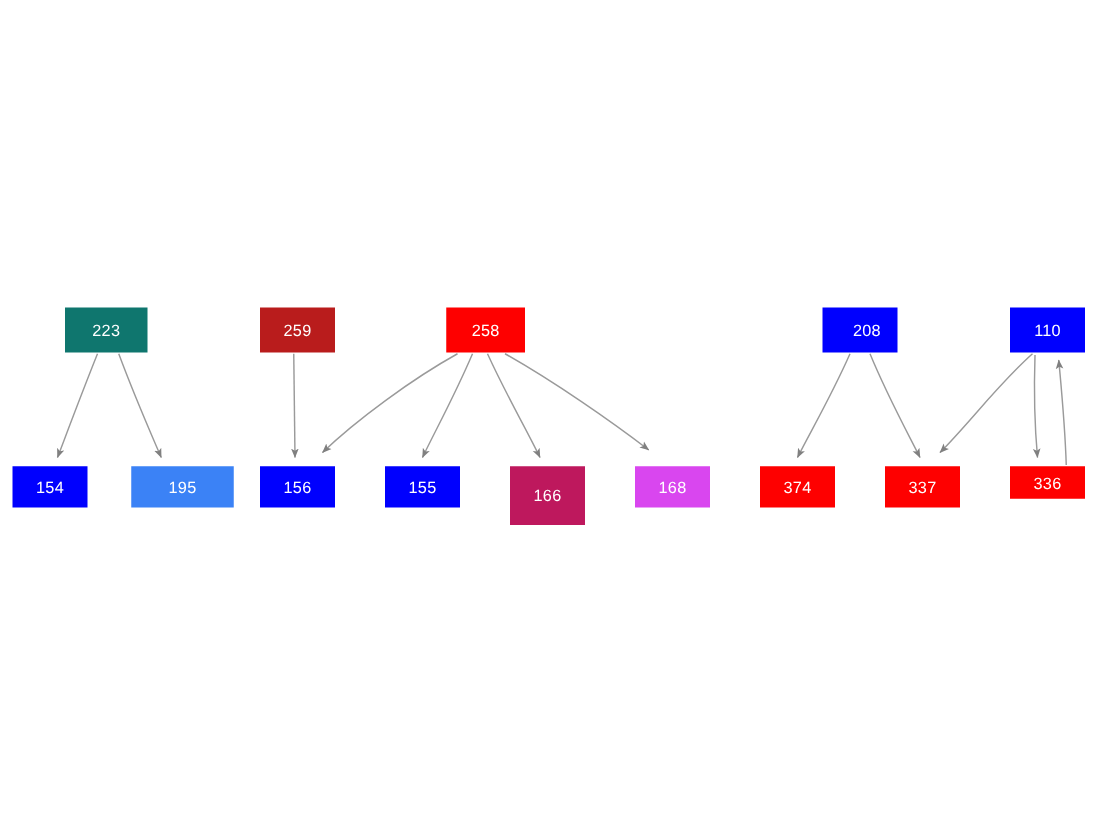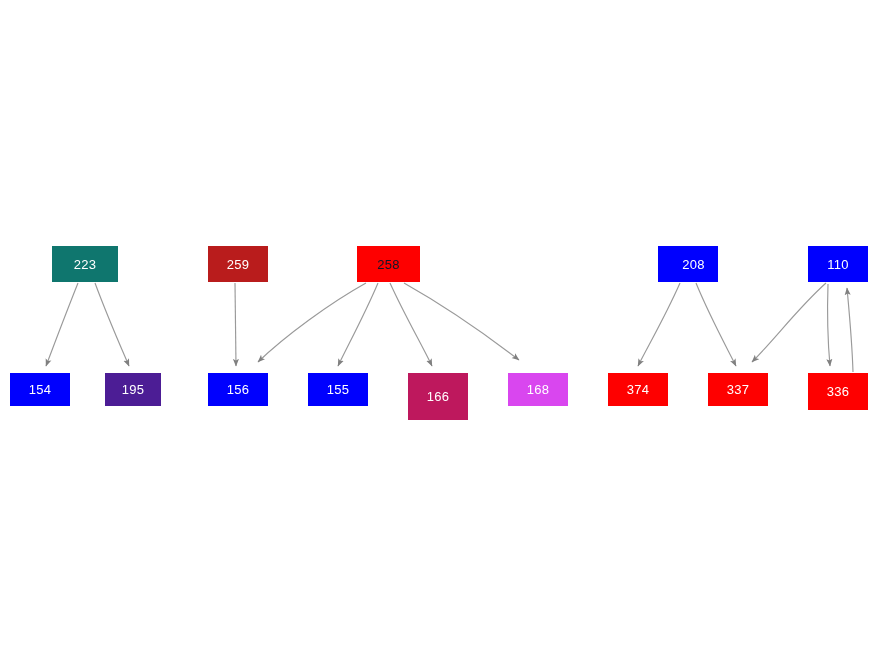--- a/index.html
+++ b/index.html
@@ -62,49 +62,49 @@
       <path d="M 826,283 C 799,307 775,339 752,362" fill="none" stroke="#9a9a9a" stroke-width="1.15" marker-end="url(#arrowhead)"></path>
       <path d="M 828,284 C 827,314 828,344 830,366" fill="none" stroke="#9a9a9a" stroke-width="1.15" marker-end="url(#arrowhead)"></path>
       <path d="M 853,372 C 852,340 849,310 847,288" fill="none" stroke="#9a9a9a" stroke-width="1.15" marker-end="url(#arrowhead)"></path>
     </svg>
 <div class="node" style="left: 52px; top: 246px; width: 66px; height: 36px; background: #0f766e; color: rgb(255, 255, 255);">
       <span class="node-label">223</span>
     </div>
     <div class="node" style="left: 208px; top: 246px; width: 60px; height: 36px; background: #b91c1c; color: rgb(255, 255, 255);">
       <span class="node-label">259</span>
     </div>
-    <div class="node" style="left: 357px; top: 246px; width: 63px; height: 36px; background: rgb(254, 0, 0); color: #0f172a;">
+    <div class="node" style="left: 357px; top: 246px; width: 63px; height: 36px; background: rgb(254, 0, 0); color: #ffffff;">
       <span class="node-label">258</span>
     </div>
     <div class="node" style="left: 658px; top: 246px; width: 60px; height: 36px; background: rgb(0, 0, 254); color: rgb(255, 255, 255); padding-left: 11px;">
       <span class="node-label">208</span>
     </div>
     <div class="node" style="left: 808px; top: 246px; width: 60px; height: 36px; background: rgb(0, 0, 254); color: rgb(255, 255, 255);">
       <span class="node-label">110</span>
     </div>
     <div class="node" style="left: 10px; top: 373px; width: 60px; height: 33px; background: rgb(0, 0, 254); color: rgb(255, 255, 255);">
       <span class="node-label">154</span>
     </div>
-    <div class="node" style="left: 105px; top: 373px; width: 56px; height: 33px; background: #4c1d95; color: rgb(255, 255, 255);">
+    <div class="node" style="left: 105px; top: 373px; width: 82px; height: 33px; background: #3b82f6; color: rgb(255, 255, 255);">
       <span class="node-label">195</span>
     </div>
     <div class="node" style="left: 208px; top: 373px; width: 60px; height: 33px; background: rgb(0, 0, 254); color: rgb(255, 255, 255);">
       <span class="node-label">156</span>
     </div>
     <div class="node" style="left: 308px; top: 373px; width: 60px; height: 33px; background: rgb(0, 0, 254); color: rgb(255, 255, 255);">
       <span class="node-label">155</span>
     </div>
     <div class="node" style="left: 408px; top: 373px; width: 60px; height: 47px; background: #be185d; color: rgb(255, 255, 255); text-align: center;">
       <span class="node-label">166</span>
     </div>
     <div class="node" style="left: 508px; top: 373px; width: 60px; height: 33px; background: #d946ef; color: rgb(255, 255, 255);">
       <span class="node-label">168</span>
     </div>
     <div class="node" style="left: 608px; top: 373px; width: 60px; height: 33px; background: rgb(254, 0, 0); color: rgb(255, 255, 255);">
       <span class="node-label">374</span>
     </div>
     <div class="node" style="left: 708px; top: 373px; width: 60px; height: 33px; background: rgb(254, 0, 0); color: rgb(255, 255, 255);">
       <span class="node-label">337</span>
     </div>
-    <div class="node" style="left: 808px; top: 373px; width: 60px; height: 37px; background: rgb(254, 0, 0); color: rgb(255, 255, 255);">
+    <div class="node" style="left: 808px; top: 373px; width: 60px; height: 26px; background: rgb(254, 0, 0); color: rgb(255, 255, 255);">
       <span class="node-label">336</span>
     </div>
   </div>
 
 </body></html>

